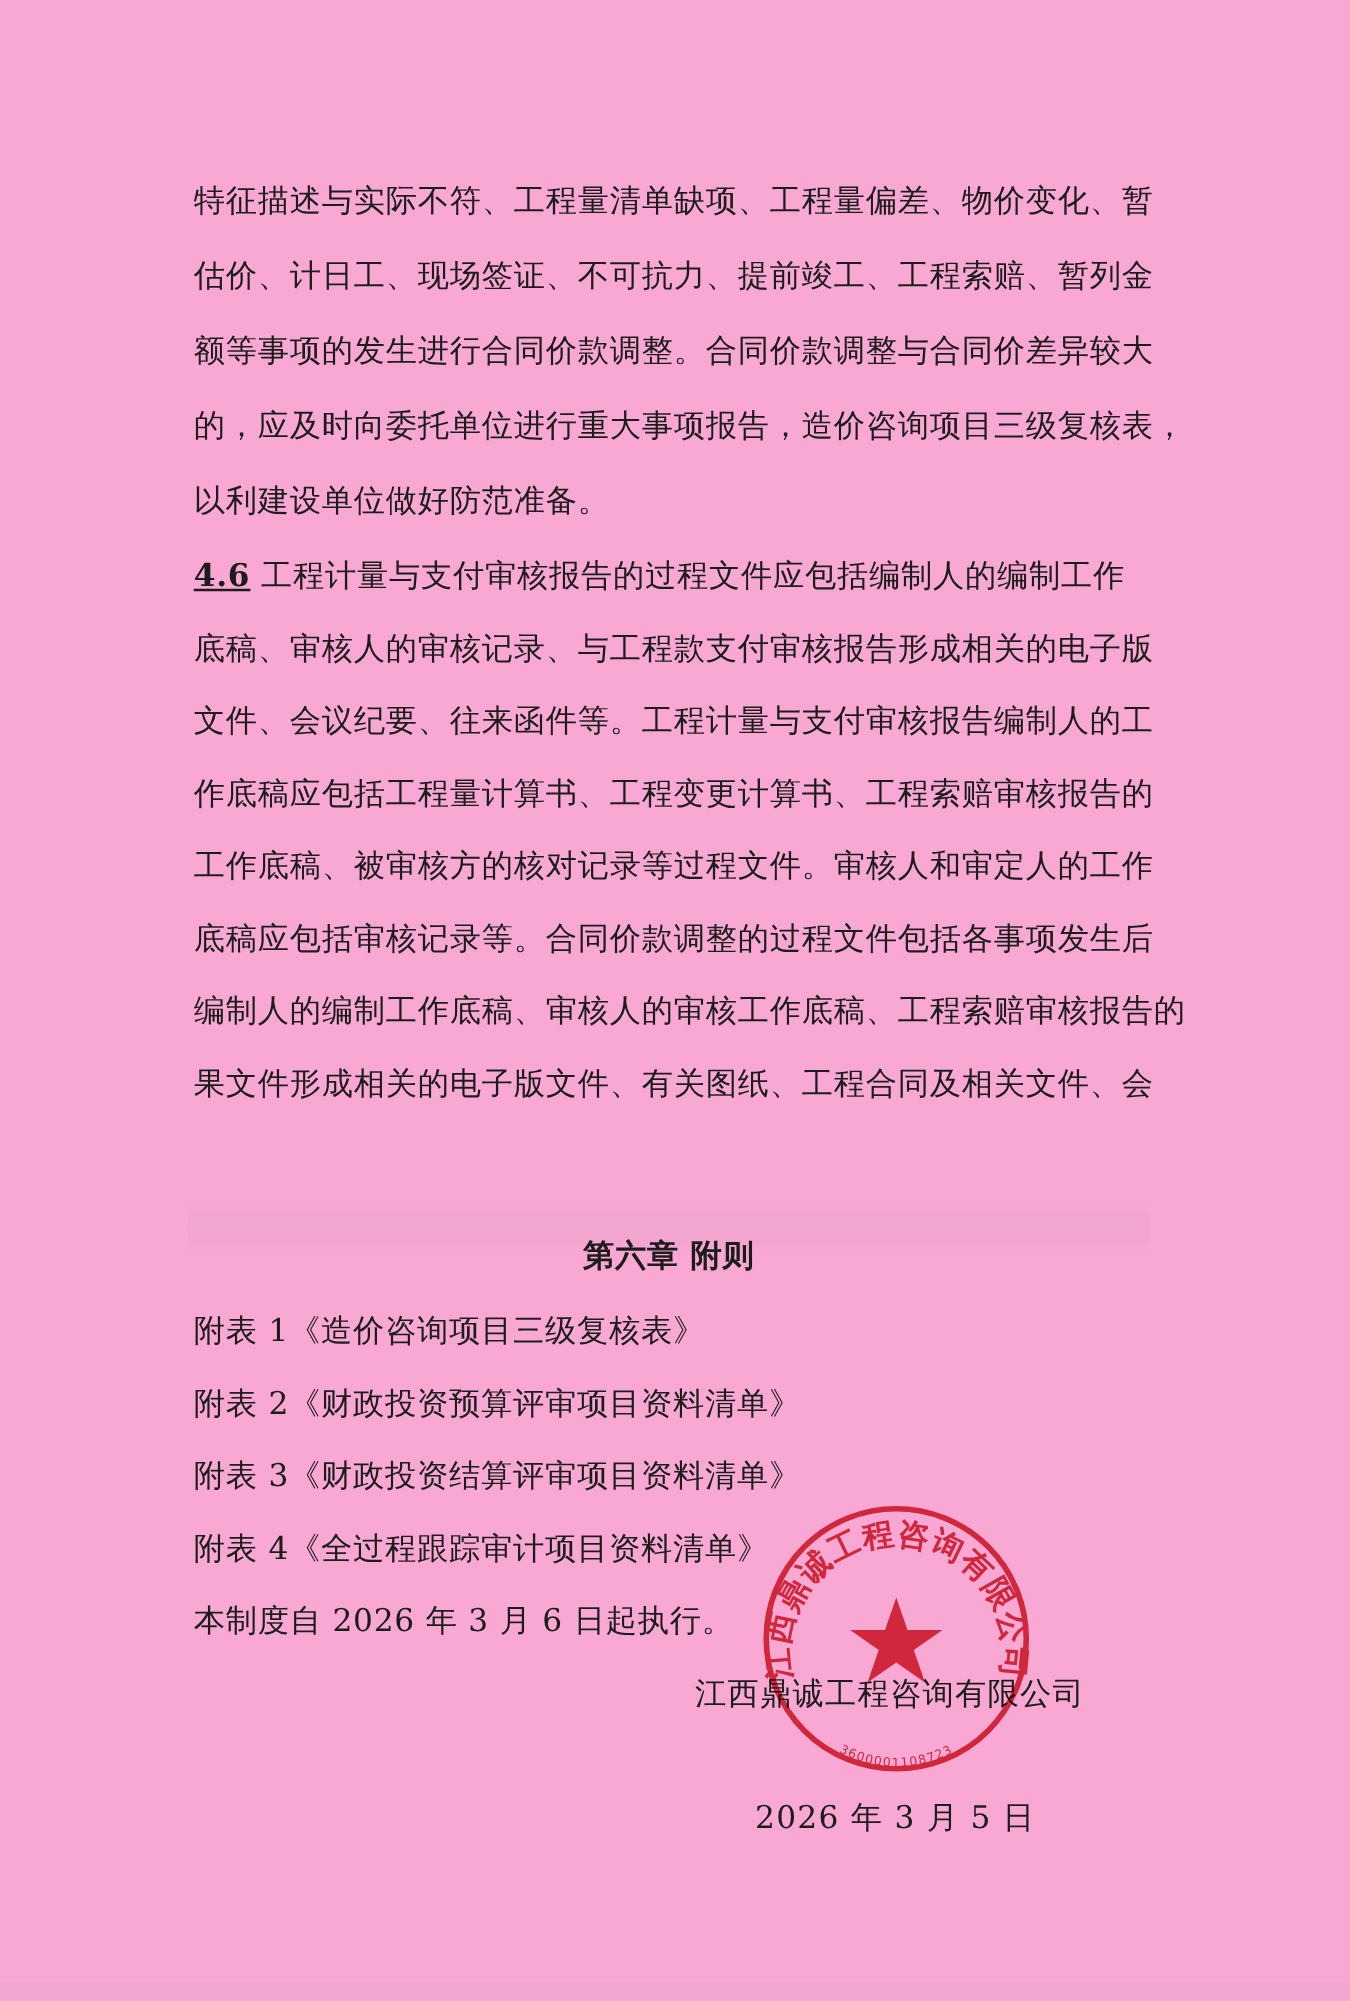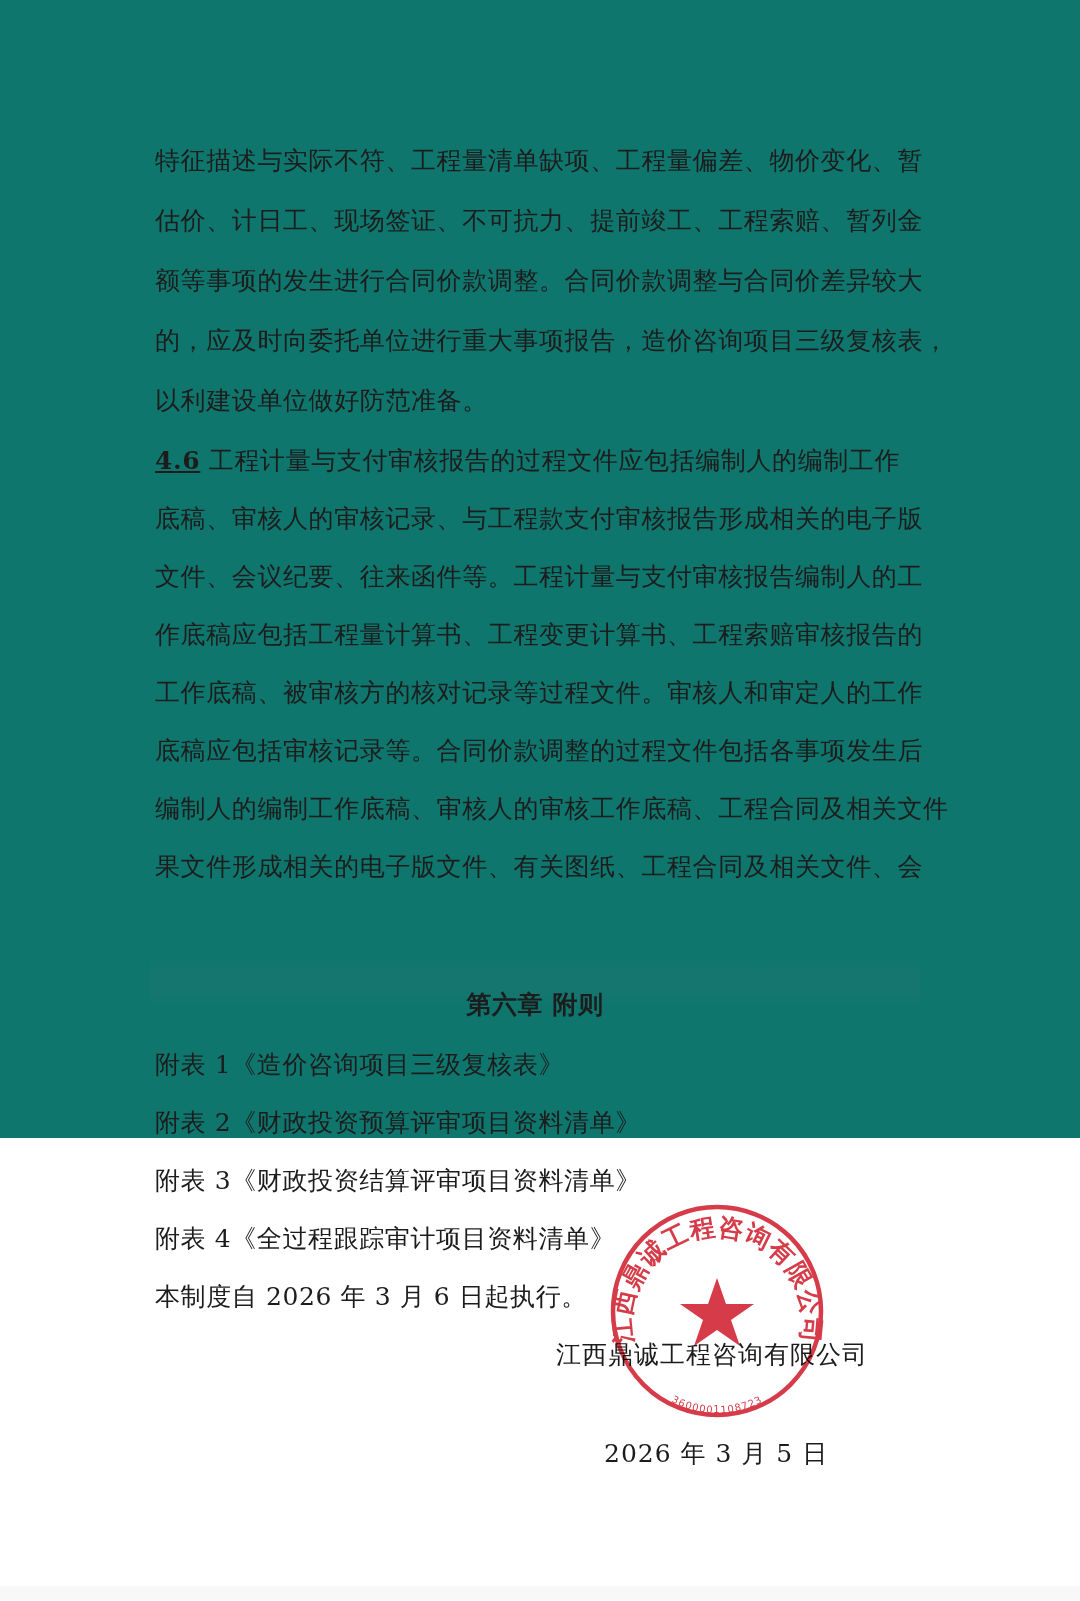--- a/index.html
+++ b/index.html
@@ -1,18 +1,18 @@
 <!DOCTYPE html>
 <html><head>
 <meta charset="utf-8">
 <style>
   html, body { margin: 0; padding: 0; background: #ffffff; }
   body { width: 1080px; height: 1601px; position: relative; overflow: hidden;
          font-family: "DejaVu Serif", "Liberation Serif", serif; color: #1c1c1c; }
-  .page { position: absolute; left: 0; top: 0; width: 1080px; height: 1138px; background: #0f766e; }
+  .page { position: absolute; left: 0; top: 0; width: 1080px; height: 1601px; background: #f9a8d4; }
   .para-line { position: absolute; left: 155px; width: 760px; font-size: 25px; line-height: 30px;
                white-space: nowrap; letter-spacing: 0.6px; }
   .bold { font-weight: bold; text-decoration: underline; }
   .heading { font-family: "DejaVu Sans", "Liberation Sans", sans-serif; font-weight: bold; text-align: center; }
   .ghost { position: absolute; left: 150px; width: 770px; height: 48px; top: 958px;
            background: linear-gradient(180deg, rgba(0,0,0,0) 0%, rgba(120,120,130,0.06) 40%, rgba(120,120,130,0.05) 70%, rgba(0,0,0,0) 100%); }
   .ghost2 { position: absolute; left: 0; width: 1080px; height: 14px; top: 1586px;
             background: rgba(150,150,160,0.07); }
   .sig { position: absolute; font-size: 25px; line-height: 30px; white-space: nowrap; letter-spacing: 1px; }
   .seal { position: absolute; left: 606px; top: 1200px; width: 222px; height: 222px; }
@@ -33,21 +33,21 @@
 
   <div class="para-line" style="top:446px">
     <span class="bold">4.6</span>
     <span>工程计量与支付审核报告的过程文件应包括编制人的编制工作</span>
   </div>
   <div class="para-line" style="top:504px">底稿、审核人的审核记录、与工程款支付审核报告形成相关的电子版</div>
   <div class="para-line" style="top:562px">文件、会议纪要、往来函件等。工程计量与支付审核报告编制人的工</div>
   <div class="para-line" style="top:620px">作底稿应包括工程量计算书、工程变更计算书、工程索赔审核报告的</div>
   <div class="para-line" style="top:678px">工作底稿、被审核方的核对记录等过程文件。审核人和审定人的工作</div>
   <div class="para-line" style="top:736px">底稿应包括审核记录等。合同价款调整的过程文件包括各事项发生后</div>
-  <div class="para-line" style="top:794px">编制人的编制工作底稿、审核人的审核工作底稿、工程合同及相关文件</div>
+  <div class="para-line" style="top:794px">编制人的编制工作底稿、审核人的审核工作底稿、工程索赔审核报告的</div>
   <div class="para-line" style="top:852px">果文件形成相关的电子版文件、有关图纸、工程合同及相关文件、会</div>
 
   <div class="para-line heading" style="top:990px">第六章  附则</div>
   <div class="para-line" style="top:1050px">附表 1《造价咨询项目三级复核表》</div>
   <div class="para-line" style="top:1108px">附表 2《财政投资预算评审项目资料清单》</div>
   <div class="para-line" style="top:1166px">附表 3《财政投资结算评审项目资料清单》</div>
   <div class="para-line" style="top:1224px">附表 4《全过程跟踪审计项目资料清单》</div>
   <div class="para-line" style="top:1282px">本制度自 2026 年 3 月 6 日起执行。</div>
 
   <div class="sig" style="left:556px; top:1340px;">江西鼎诚工程咨询有限公司</div>

